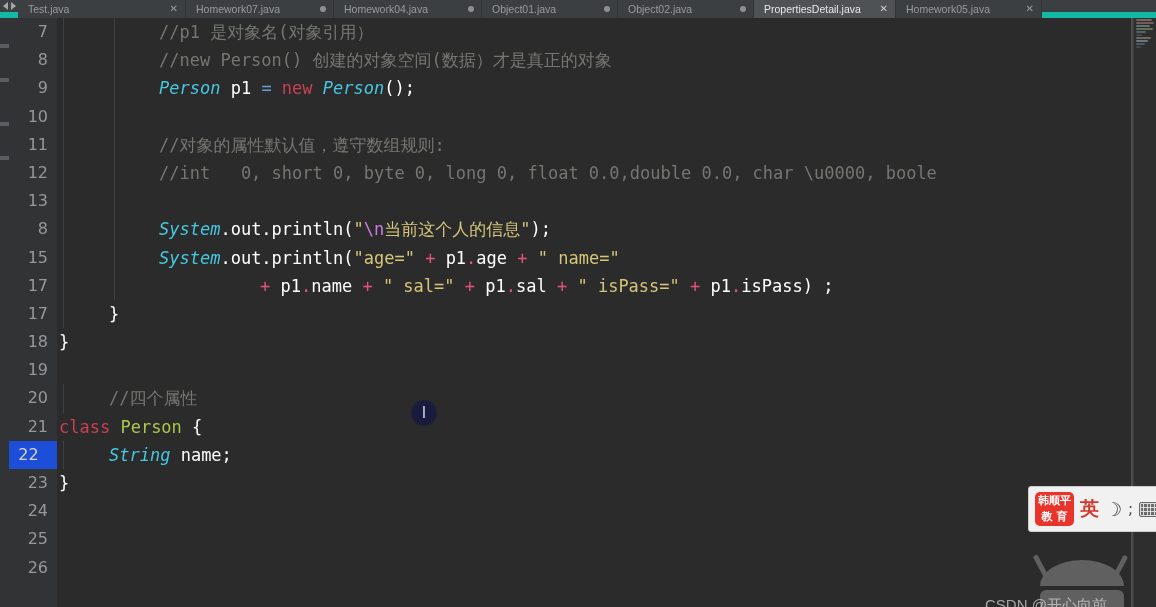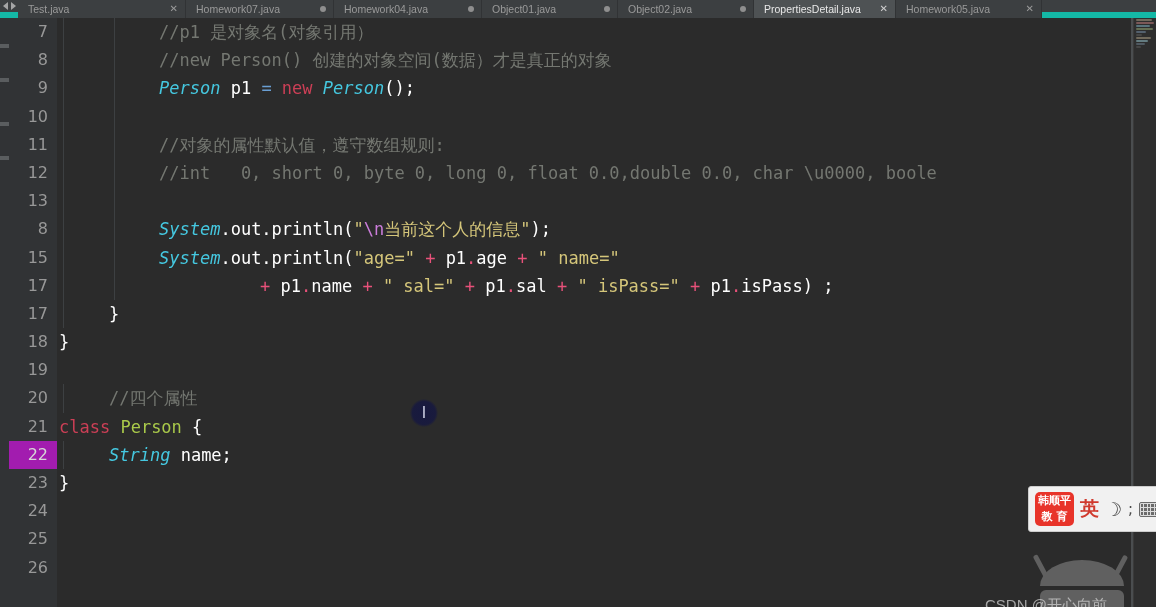--- a/index.html
+++ b/index.html
@@ -124,22 +124,23 @@
   }
   .gutter .row {
     text-align: right;
     padding-right: 9px;
     color: #989898;
     font-family: "DejaVu Sans", sans-serif;
     font-size: 16px;
     box-sizing: border-box;
   }
   .gutter .row.cur {
-    background: #a21caf;
+    background: #1d4ed8;
     color: #d6d6d6;
+    text-align: center;
   }
   .code .row {
     font-family: "DejaVu Sans Mono", monospace;
     font-size: 17px;
     color: #a9b7c6;
     padding-left: 2px;
   }
   
   .code .row.ind1::before {
     content: "";

